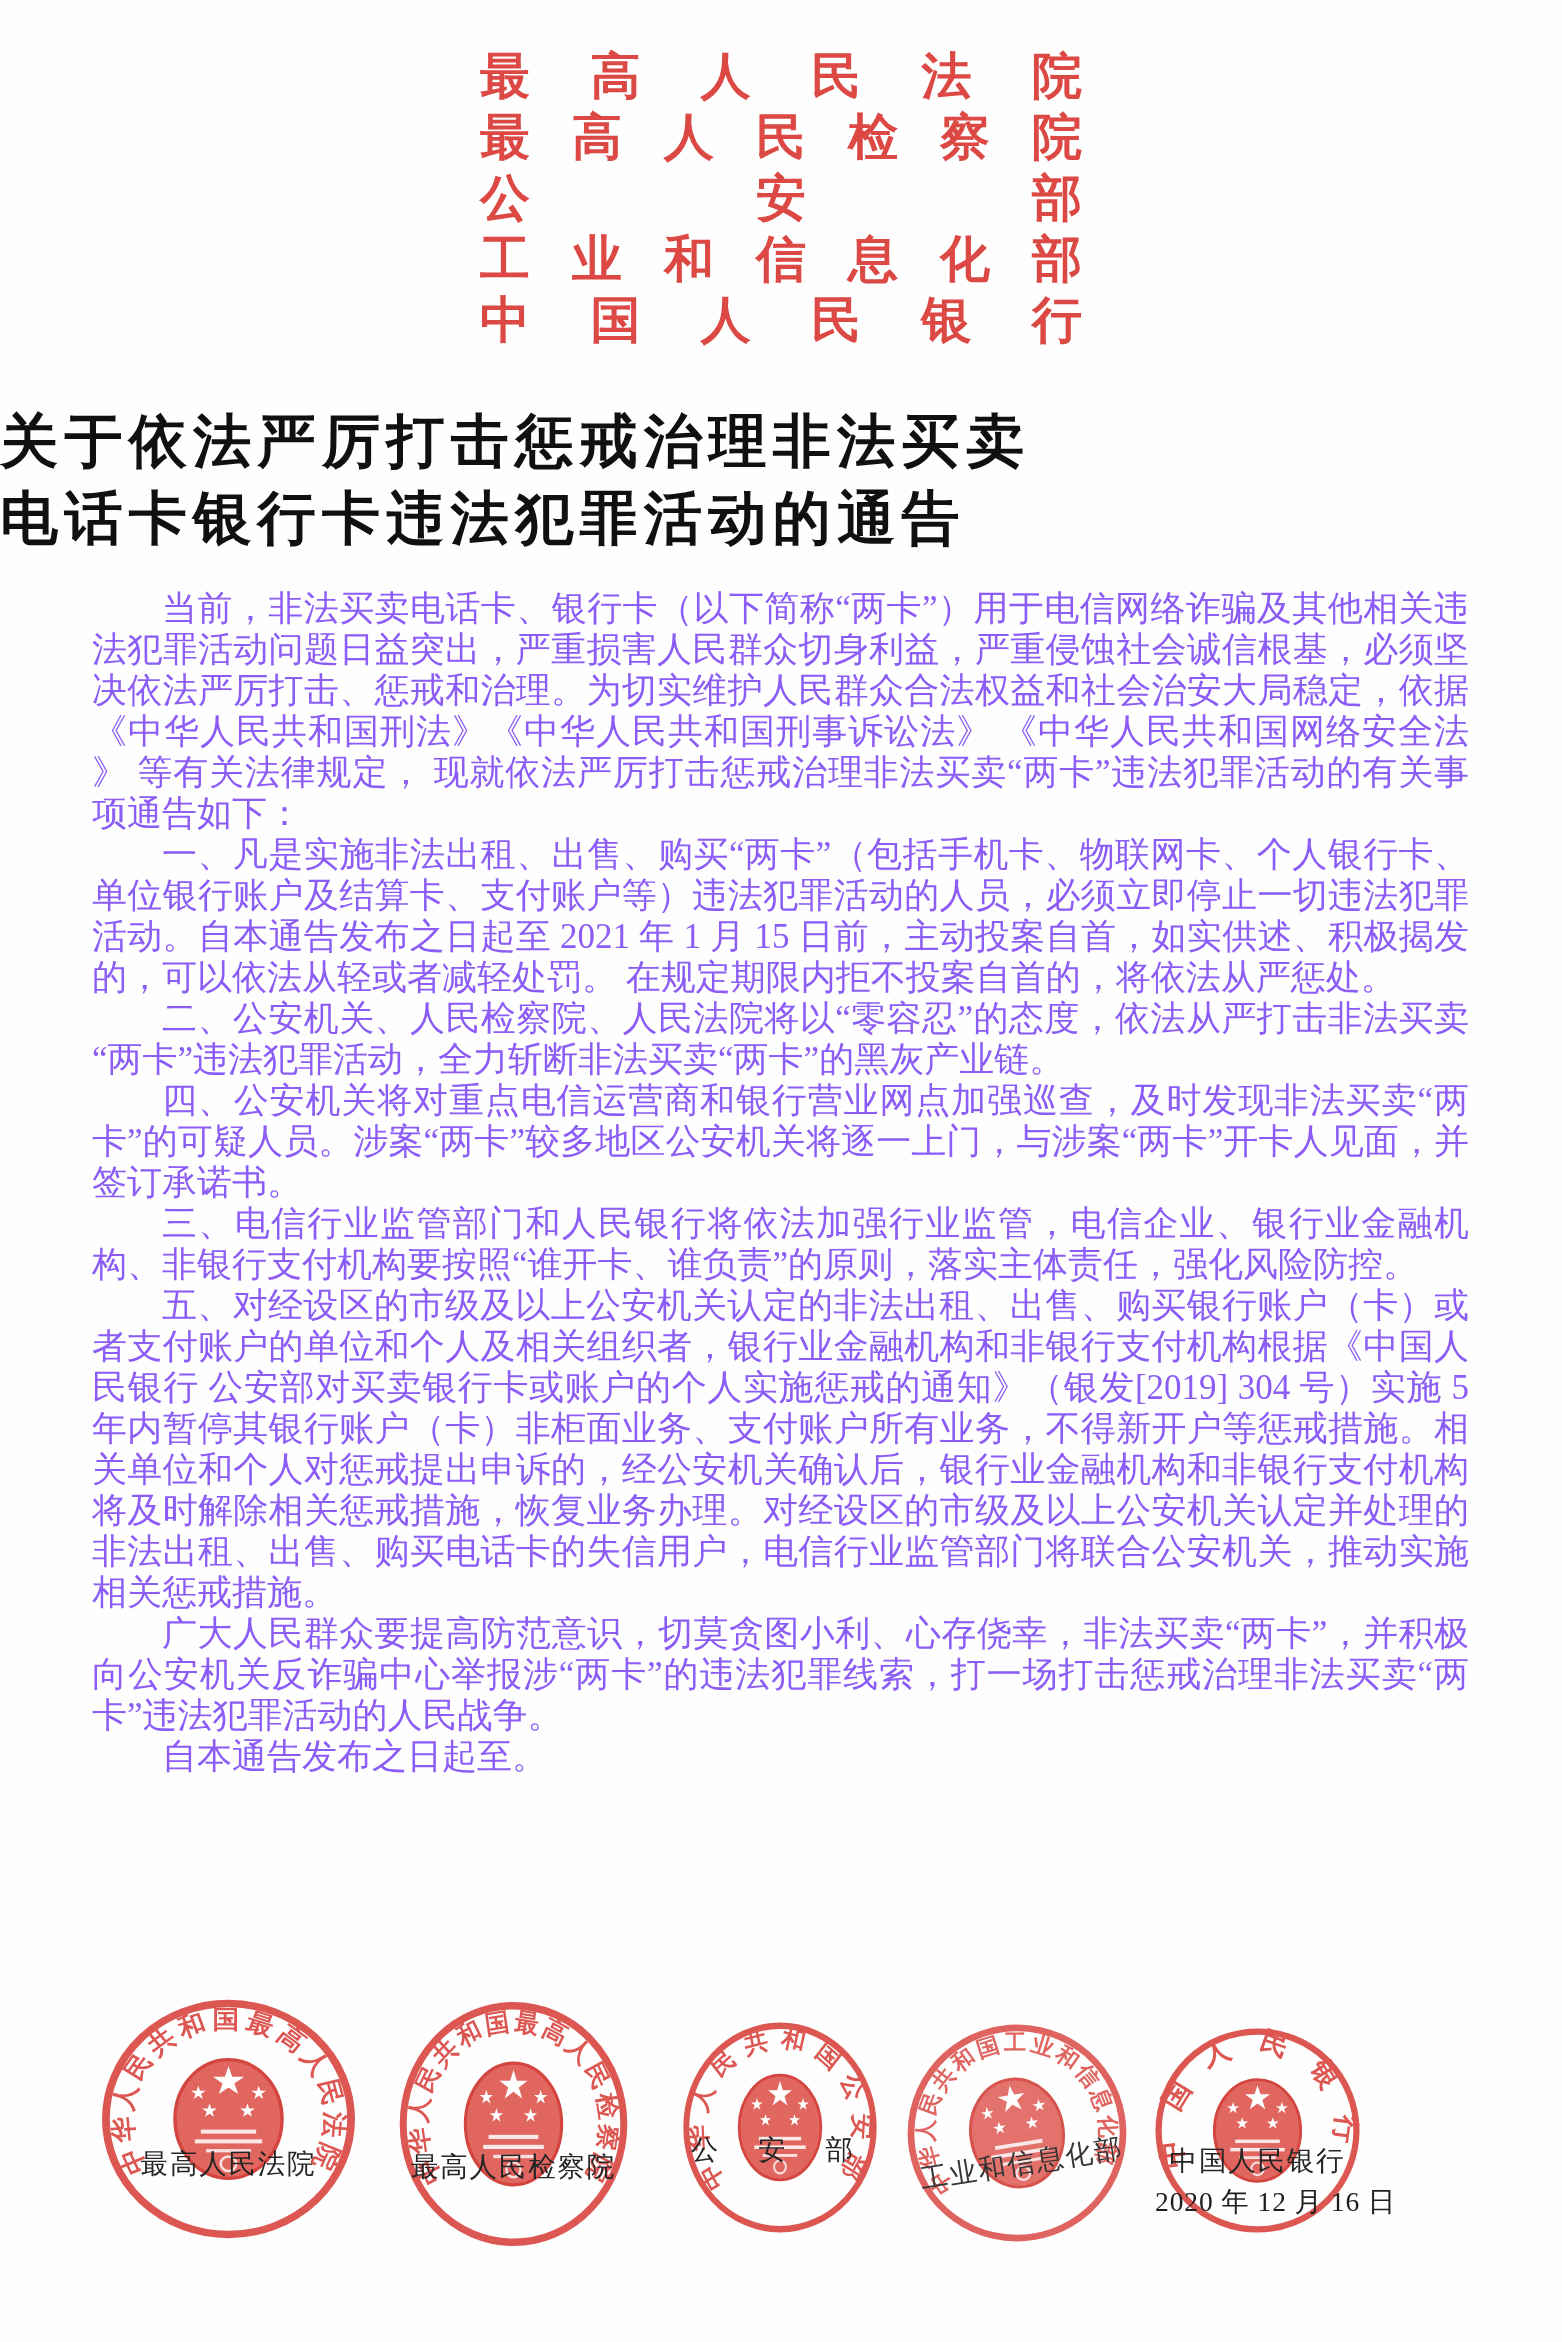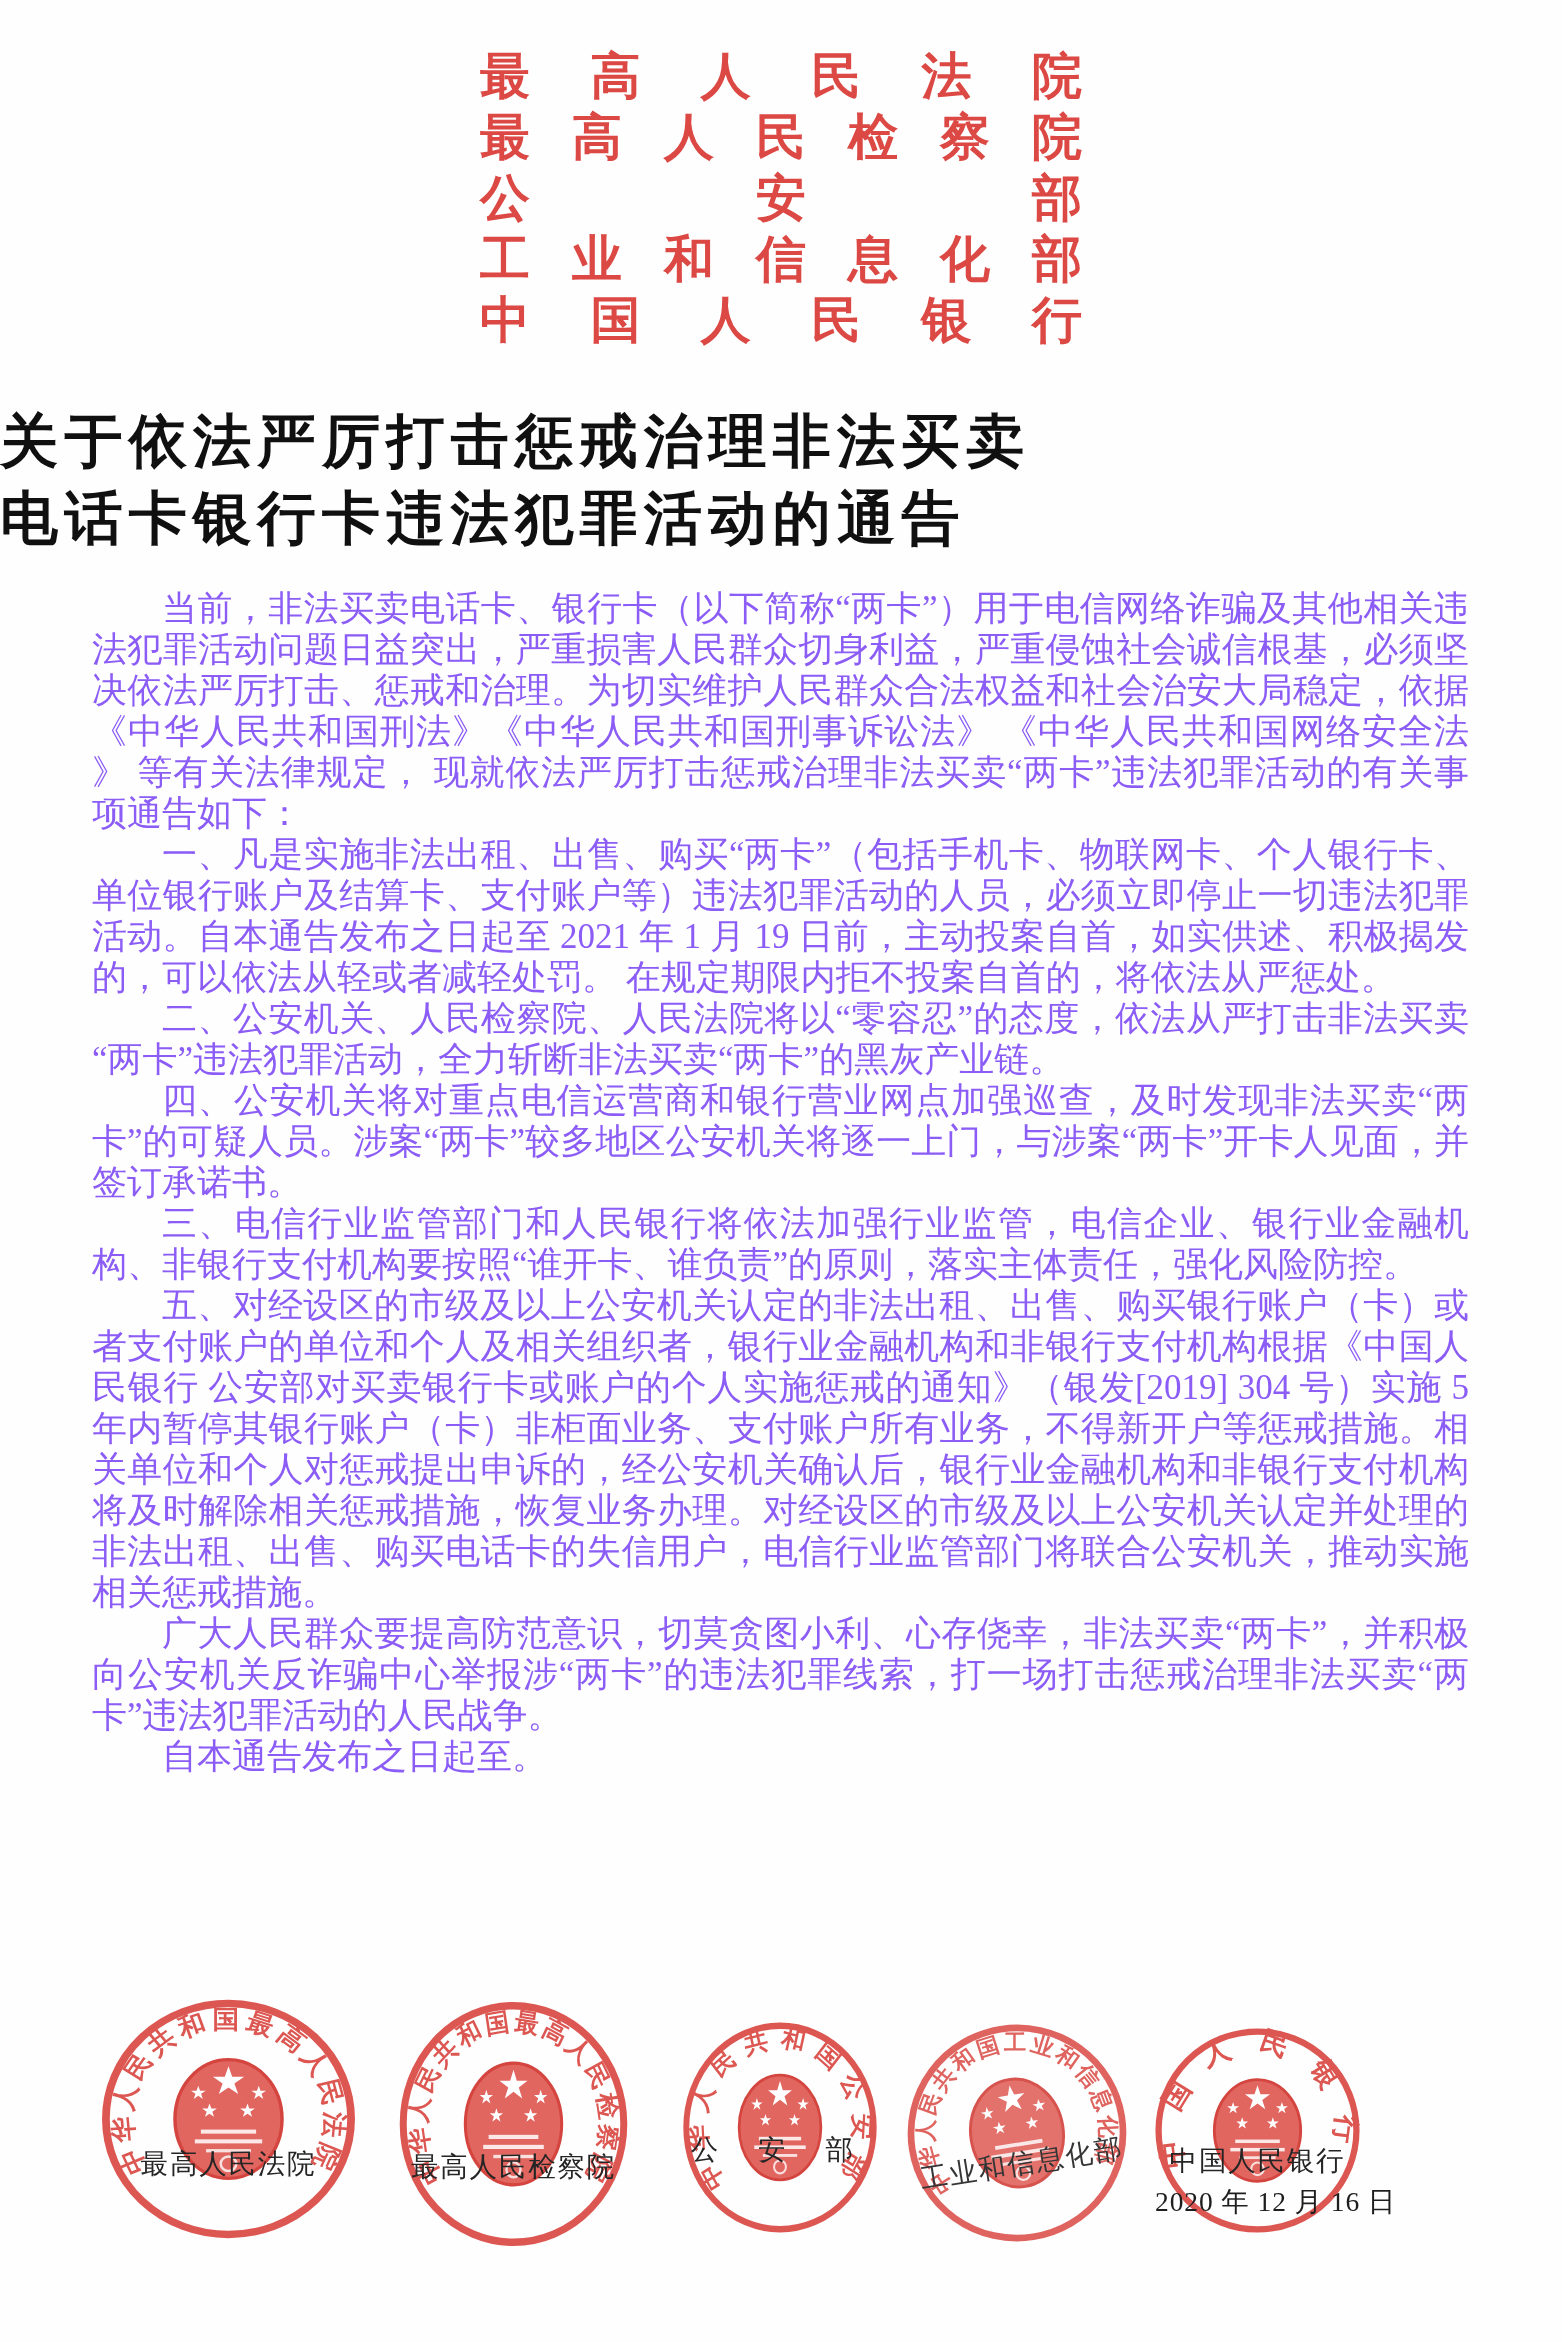--- a/index.html
+++ b/index.html
@@ -174,21 +174,21 @@
       </div>
   </div>
 
   <div class="doc-title">
     <div class="t-line">关于依法严厉打击惩戒治理非法买卖</div>
     <div class="t-line">电话卡银行卡违法犯罪活动的通告</div>
   </div>
 
   <div class="body-text">
     <p>当前，非法买卖电话卡、银行卡（以下简称“两卡”）用于电信网络诈骗及其他相关违法犯罪活动问题日益突出，严重损害人民群众切身利益，严重侵蚀社会诚信根基，必须坚决依法严厉打击、惩戒和治理。为切实维护人民群众合法权益和社会治安大局稳定，依据《中华人民共和国刑法》《中华人民共和国刑事诉讼法》 《中华人民共和国网络安全法 》 等有关法律规定， 现就依法严厉打击惩戒治理非法买卖“两卡”违法犯罪活动的有关事项通告如下：</p>
-    <p>一、凡是实施非法出租、出售、购买“两卡”（包括手机卡、物联网卡、个人银行卡、单位银行账户及结算卡、支付账户等）违法犯罪活动的人员，必须立即停止一切违法犯罪活动。自本通告发布之日起至 2021 年 1 月 19 日前，主动投案自首，如实供述、积极揭发的，可以依法从轻或者减轻处罚。  在规定期限内拒不投案自首的，将依法从严惩处。</p>
+    <p>一、凡是实施非法出租、出售、购买“两卡”（包括手机卡、物联网卡、个人银行卡、单位银行账户及结算卡、支付账户等）违法犯罪活动的人员，必须立即停止一切违法犯罪活动。自本通告发布之日起至 2021 年 1 月 15 日前，主动投案自首，如实供述、积极揭发的，可以依法从轻或者减轻处罚。  在规定期限内拒不投案自首的，将依法从严惩处。</p>
     <p>二、公安机关、人民检察院、人民法院将以“零容忍”的态度，依法从严打击非法买卖“两卡”违法犯罪活动，全力斩断非法买卖“两卡”的黑灰产业链。</p>
     <p>四、公安机关将对重点电信运营商和银行营业网点加强巡查，及时发现非法买卖“两卡”的可疑人员。涉案“两卡”较多地区公安机关将逐一上门，与涉案“两卡”开卡人见面，并签订承诺书。</p>
     <p>三、电信行业监管部门和人民银行将依法加强行业监管，电信企业、银行业金融机构、非银行支付机构要按照“谁开卡、谁负责”的原则，落实主体责任，强化风险防控。</p>
     <p>五、对经设区的市级及以上公安机关认定的非法出租、出售、购买银行账户（卡）或者支付账户的单位和个人及相关组织者，银行业金融机构和非银行支付机构根据《中国人民银行 公安部对买卖银行卡或账户的个人实施惩戒的通知》（银发[2019] 304 号）实施 5 年内暂停其银行账户（卡）非柜面业务、支付账户所有业务，不得新开户等惩戒措施。相关单位和个人对惩戒提出申诉的，经公安机关确认后，银行业金融机构和非银行支付机构将及时解除相关惩戒措施，恢复业务办理。对经设区的市级及以上公安机关认定并处理的非法出租、出售、购买电话卡的失信用户，电信行业监管部门将联合公安机关，推动实施相关惩戒措施。</p>
     <p>广大人民群众要提高防范意识，切莫贪图小利、心存侥幸，非法买卖“两卡”，并积极向公安机关反诈骗中心举报涉“两卡”的违法犯罪线索，打一场打击惩戒治理非法买卖“两卡”违法犯罪活动的人民战争。</p>
     <p>自本通告发布之日起至。</p>
   </div>
 
   <div class="seal seal1">
     <svg class="seal-svg" viewBox="0 0 300 300" preserveAspectRatio="none">

